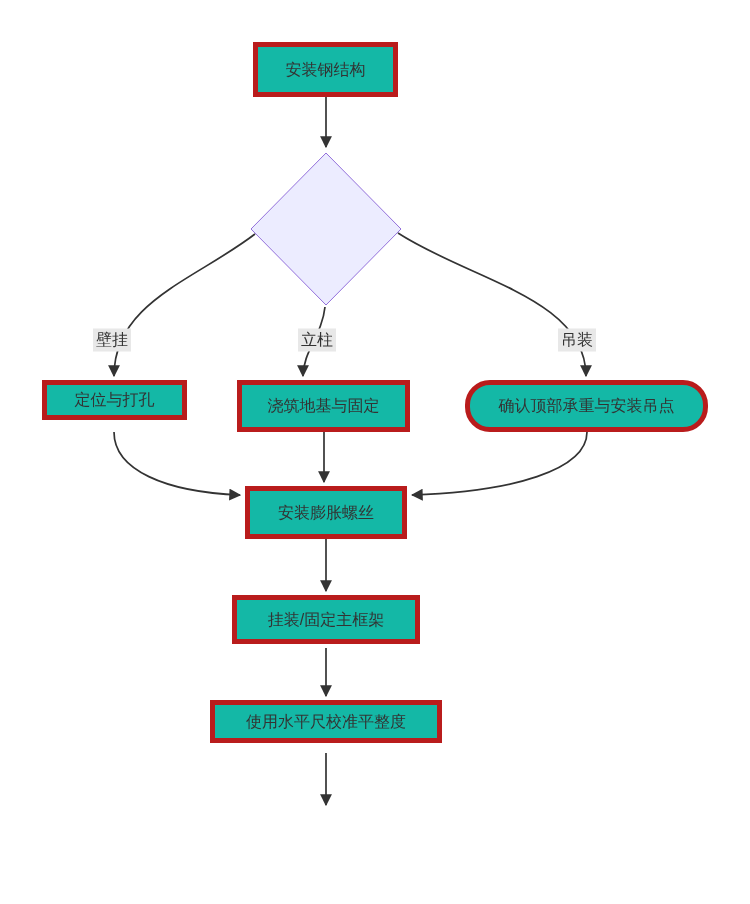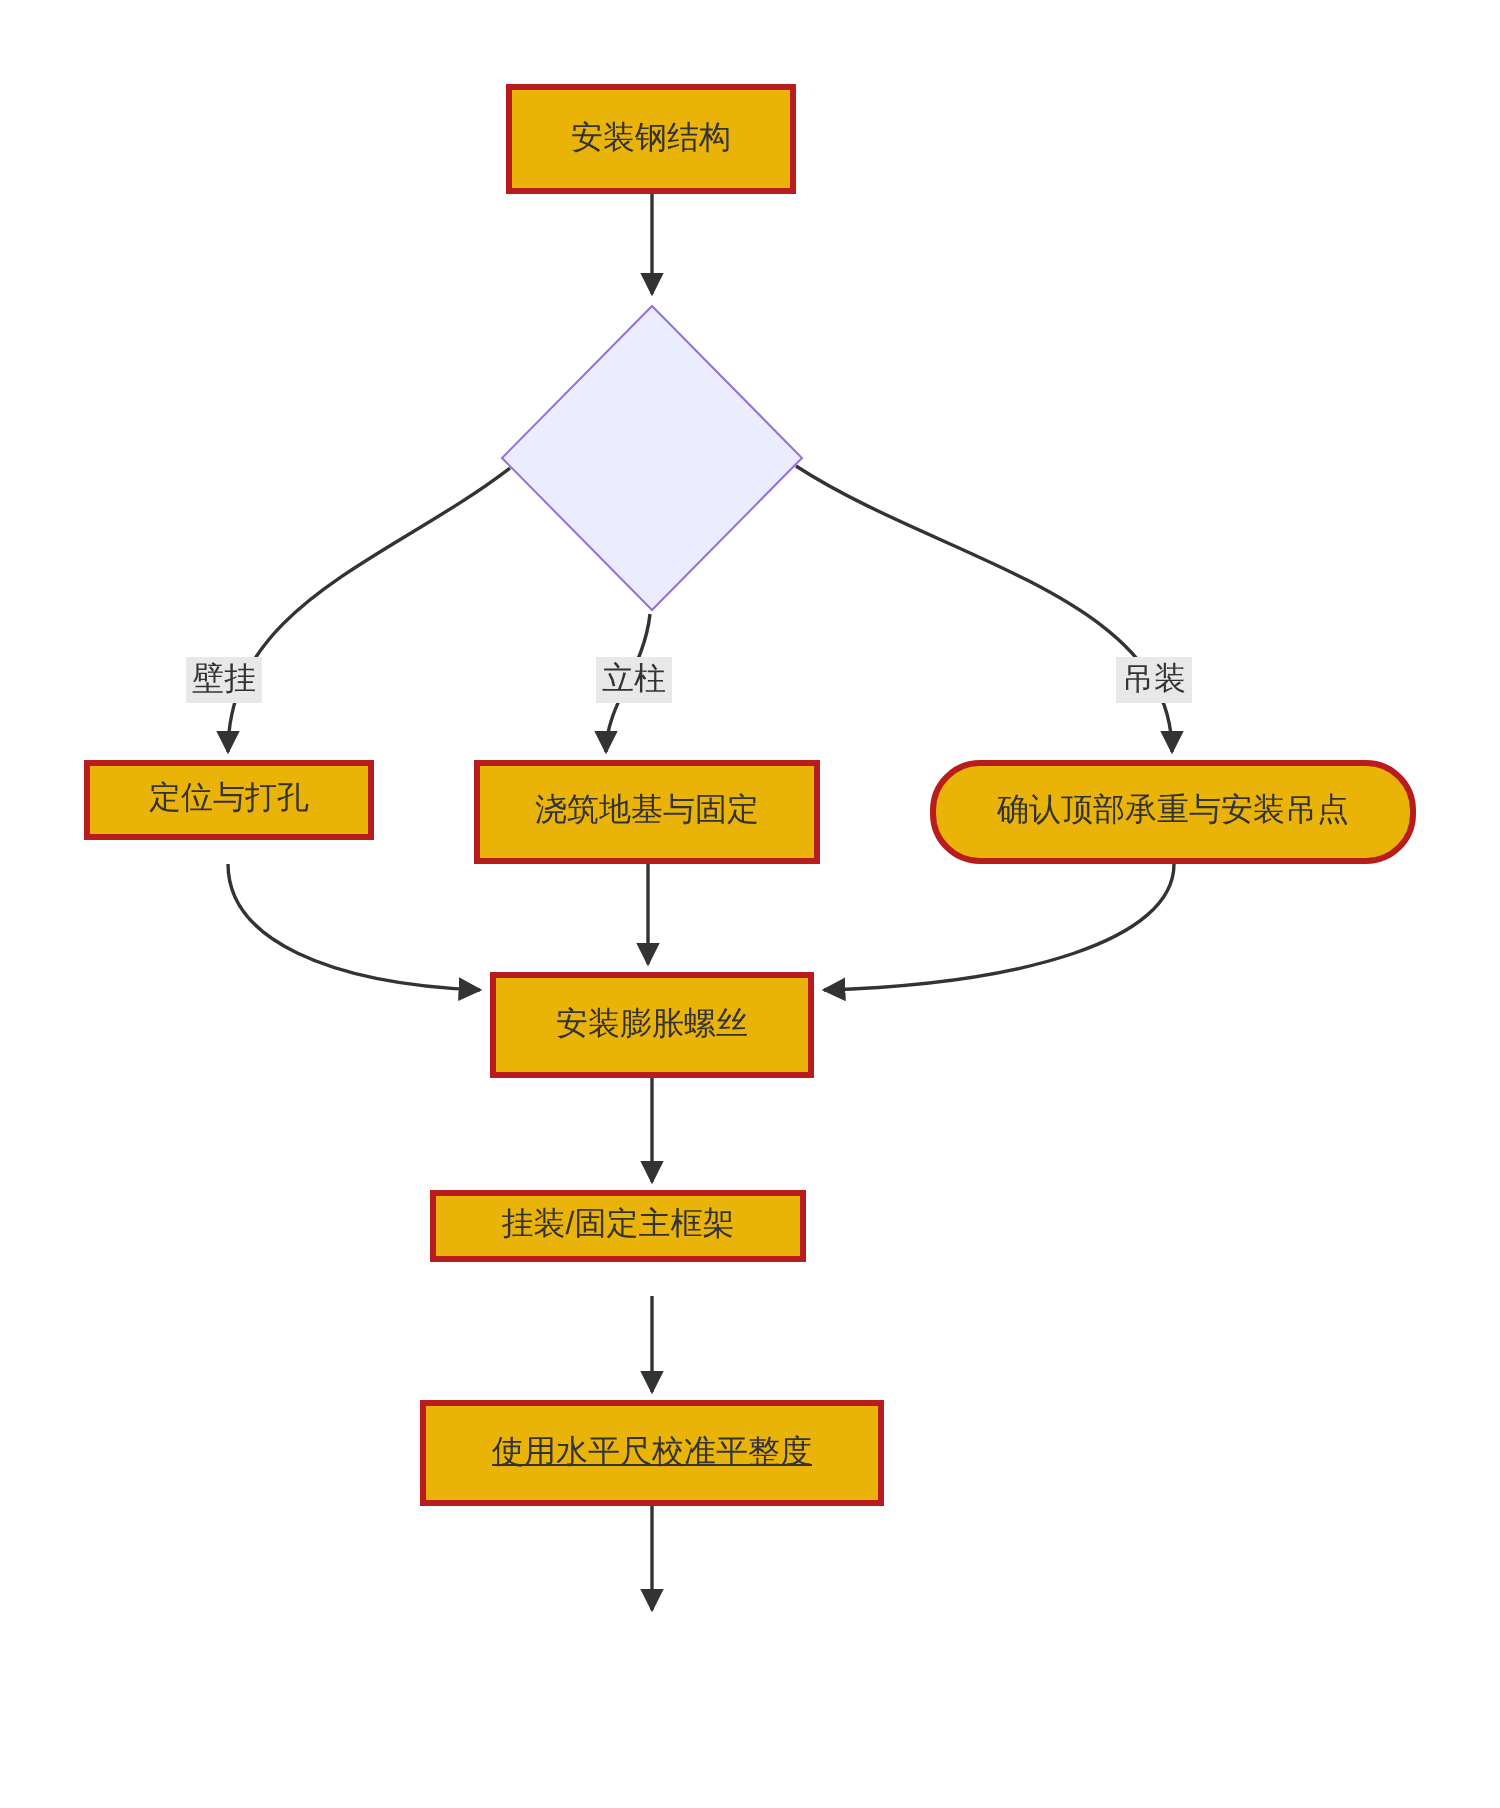--- a/index.html
+++ b/index.html
@@ -19,22 +19,22 @@
   .edges-layer {
     position: absolute;
     left: 0;
     top: 0;
     width: 750px;
     height: 904px;
   }
   .node {
     position: absolute;
     box-sizing: border-box;
-    background: #eab308;
-    border: 3px solid #b91c1c;
+    background: #14b8a6;
+    border: 5px solid #b91c1c;
     display: flex;
     align-items: center;
     justify-content: center;
     font-size: 16px;
     line-height: 1.2;
     color: #333333;
     text-align: center;
     white-space: nowrap;
   }
   .diamond-label {
@@ -55,22 +55,22 @@
     font-size: 16px;
     color: #333333;
     white-space: nowrap;
   }
   
   .n-start  { left:253px; top:42px;  width:145px; height:55px; }
   .n-wall   { left:42px;  top:380px; width:145px; height:40px; }
   .n-column { left:237px; top:380px; width:173px; height:52px; }
   .n-hoist  { left:465px; top:380px; width:243px; height:52px;border-radius:25px; }
   .n-anchor { left:245px; top:486px; width:162px; height:53px; }
-  .n-frame  { left:215px; top:595px; width:188px; height:36px;text-align:right; }
-  .n-level  { left:210px; top:700px; width:232px; height:53px;text-decoration:underline; }
+  .n-frame  { left:232px; top:595px; width:188px; height:49px;text-align:right; }
+  .n-level  { left:210px; top:700px; width:232px; height:43px; }
   .n-done   { left:245px; top:809px; width:162px; height:53px; }
   .n-decision { left:246px; top:149px; width:160px; height:160px; }
   .l-wall   { left:112px; top:340px; }
   .l-column { left:317px; top:340px; }
   .l-hoist  { left:577px; top:340px; }
 </style>
 </head>
 <body>
 
 <div class="canvas">

